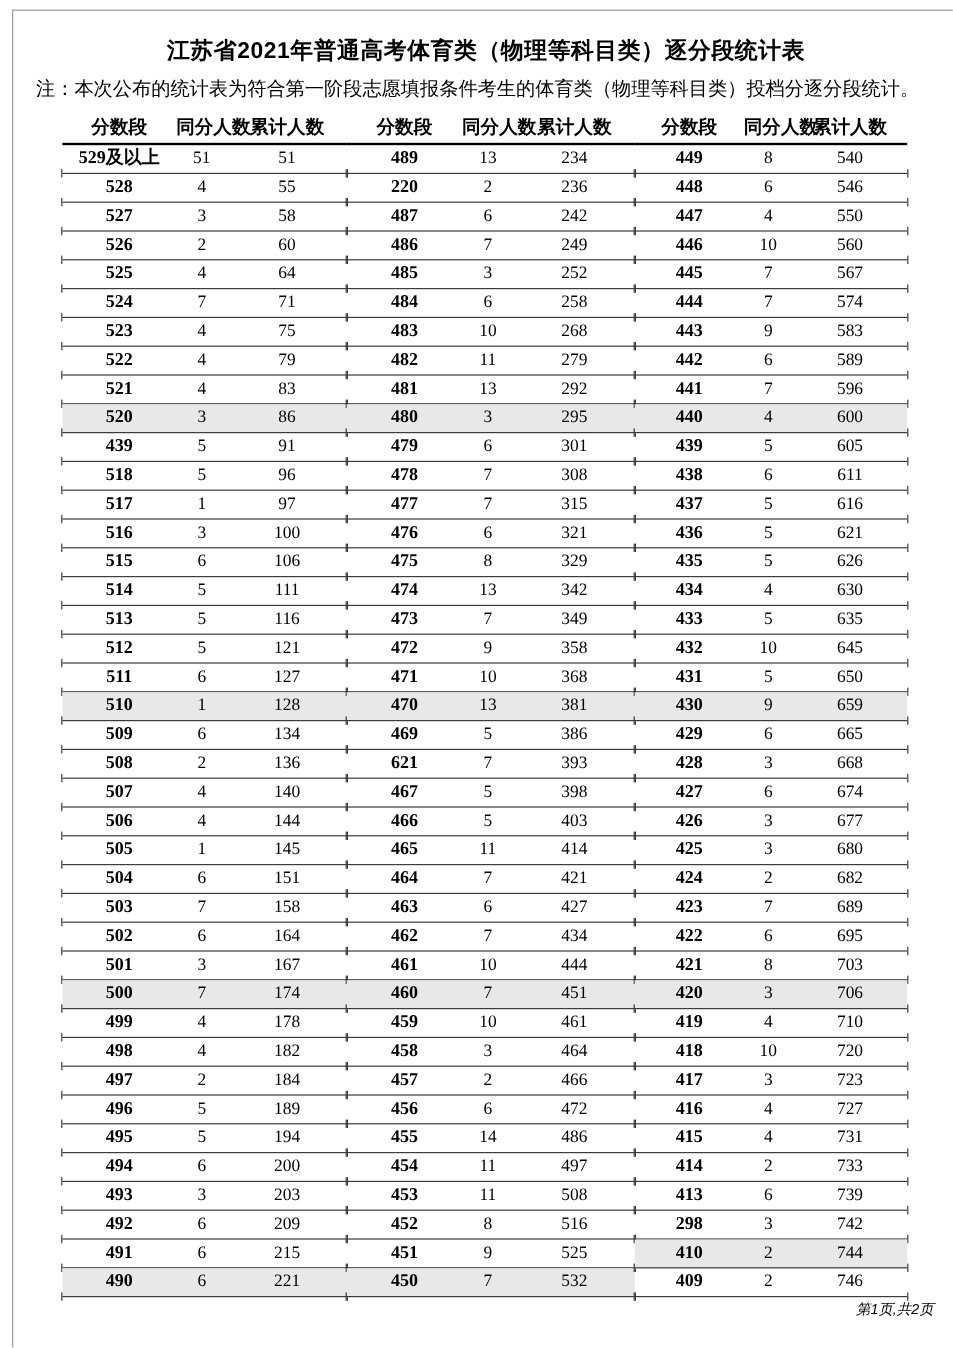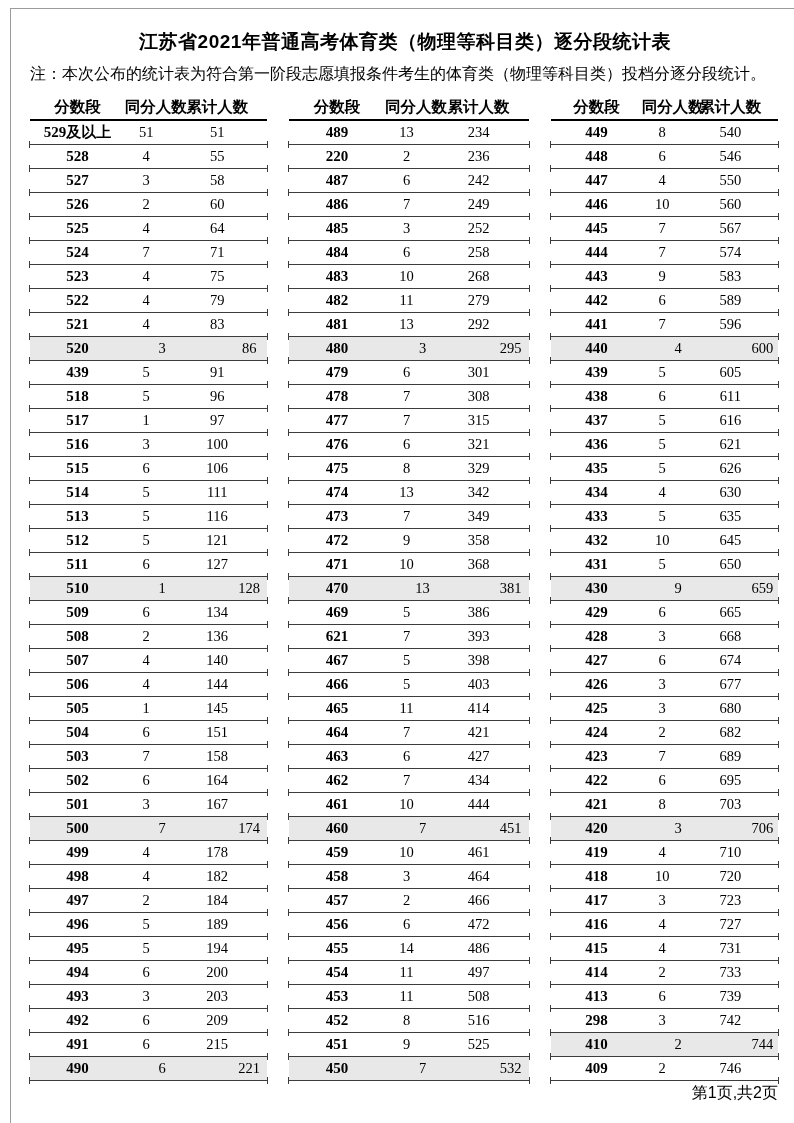--- a/index.html
+++ b/index.html
@@ -25,21 +25,21 @@
     font-weight: bold;
     margin: 20px 0 0 0;
     letter-spacing: 0.5px;
   }
   .note {
     font-size: 16px;
     margin: 9px 21px 0 19px;
   }
   .tables {
     display: flex;
-    justify-content: space-between;
+    justify-content: center;
     margin: 10px 21px 0 19px;
   }
   .tbl { width: 237px; }
   .tbl:nth-child(2) { width: 240px; }
   .tbl:nth-child(3) { width: 227px; }
   .thead {
     display: grid;
     grid-template-columns: 40% 18% 42%;
     height: 24px;
     line-height: 24px;
@@ -57,35 +57,36 @@
     box-sizing: border-box;
     height: 24px;
     line-height: 22px;
     border-bottom: 1px solid #3c3c3c;
     position: relative;
     font-size: 14.5px;
     font-family: "Liberation Serif", "DejaVu Serif", serif;
   }
   .row .c { text-align: center; white-space: nowrap; }
   .row .c:first-child { font-weight: bold; font-size: 15px; }
-  .row.shaded { background: #e8e8e8; gap: 16px; }
+  .row.shaded { background: #e8e8e8; }
   .row::before, .row::after {
     content: "";
     position: absolute;
     width: 1px; height: 7px;
     bottom: -4px;
     background: #3c3c3c;
   }
   .row::before { left: -1px; }
   .row::after { right: -1px; }
   .footer {
     position: absolute;
     right: 21px;
     top: 1074px;
-    font-size: 16px;
+    font-size: 12px;
+    font-style: italic;
   }
 </style>
 </head>
 <body>
 
 <div class="page">
   <h1 class="title">江苏省2021年普通高考体育类（物理等科目类）逐分段统计表</h1>
   <p class="note">注：本次公布的统计表为符合第一阶段志愿填报条件考生的体育类（物理等科目类）投档分逐分段统计。</p>
   <div class="tables">
     <section class="tbl">

